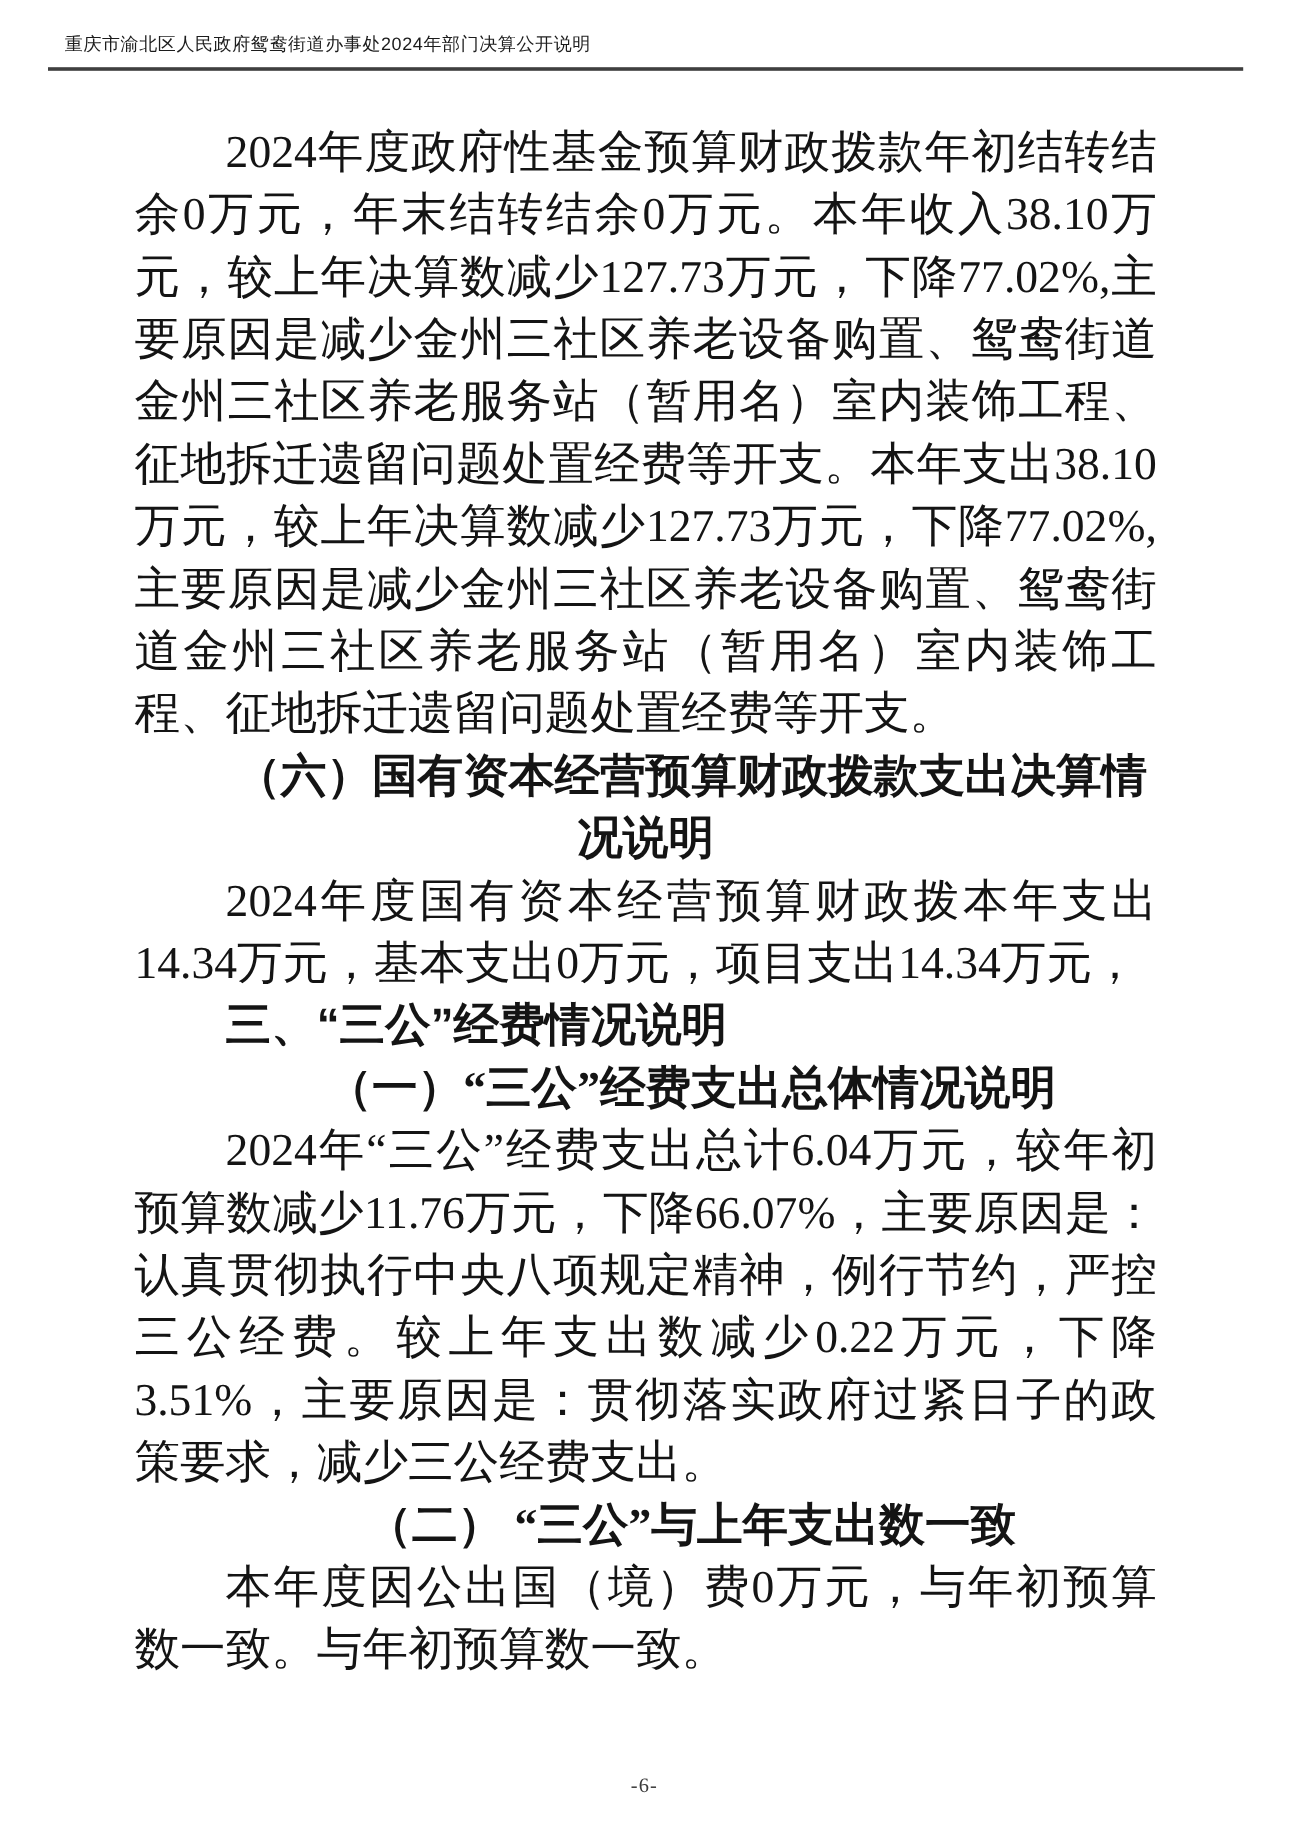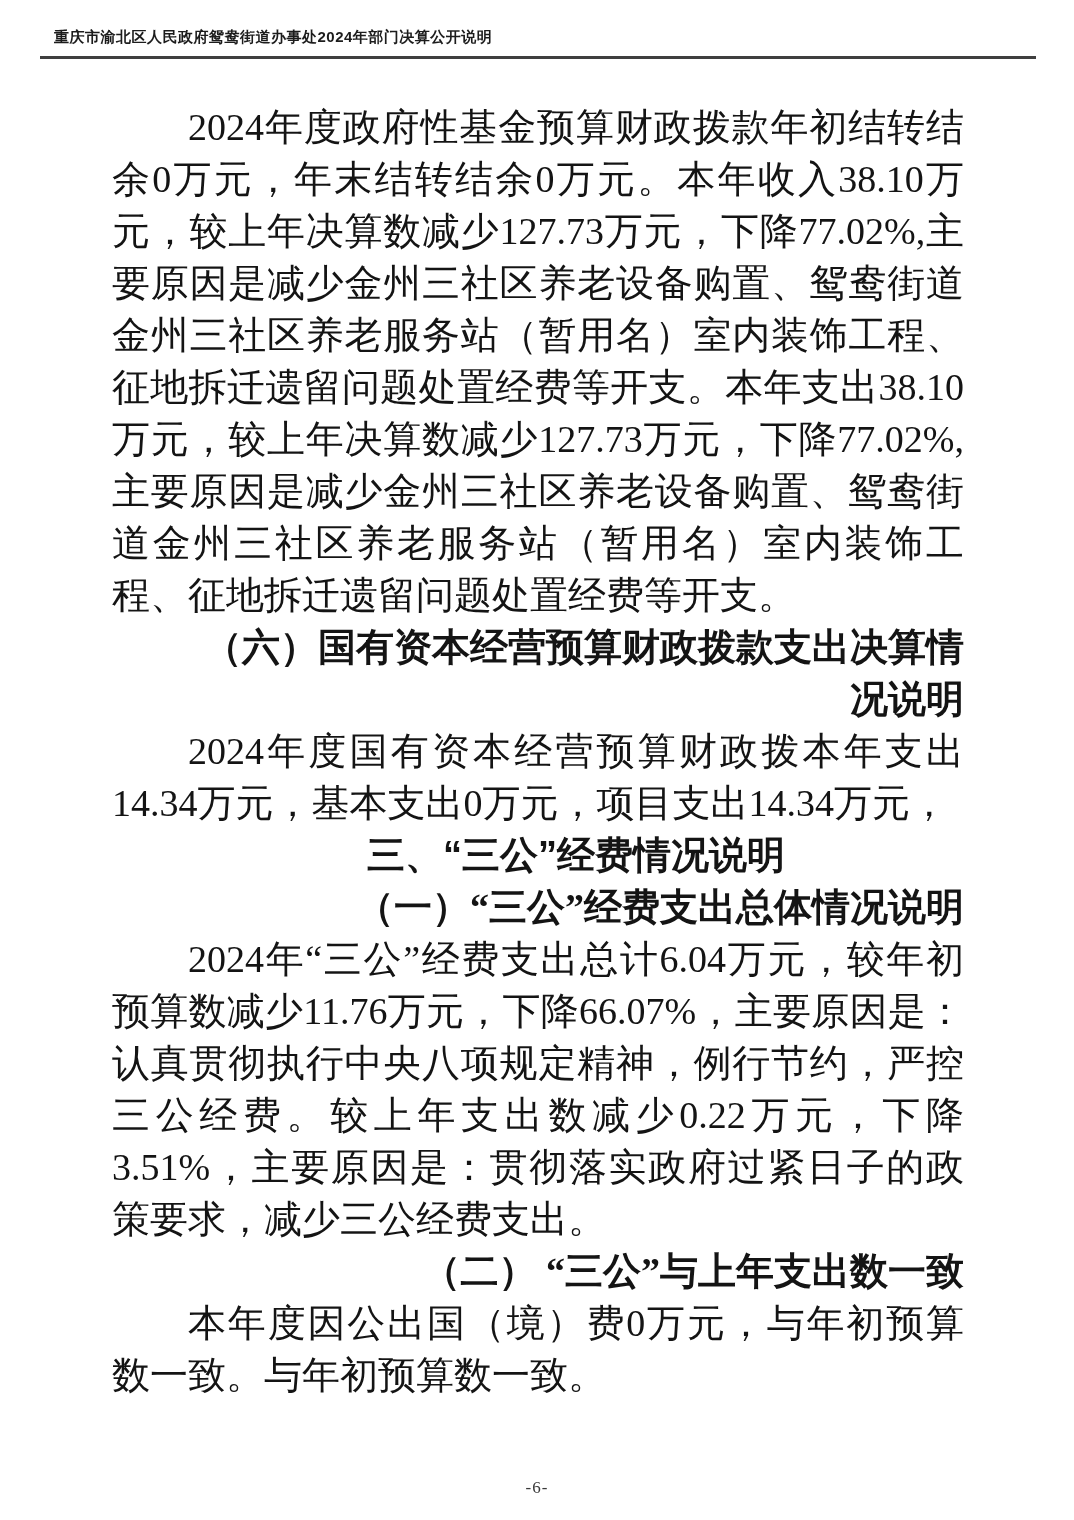--- a/index.html
+++ b/index.html
@@ -21,21 +21,21 @@
   .page-header {
     position: absolute;
     top: 28px;
     left: 40px;
     right: 38px;
     border-bottom: 3px solid #3f3f3f;
     padding-bottom: 9px;
   }
   .page-header .header-text {
     font-family: "Liberation Sans", "DejaVu Sans", sans-serif;
-    font-weight: bold;
+    font-weight: normal;
     font-size: 15px;
     letter-spacing: 0.5px;
     color: #1c1c1c;
     padding-left: 14px;
   }
   
   .doc-body {
     position: absolute;
     top: 101px;
     left: 112px;
@@ -47,25 +47,25 @@
   .doc-body p,
   .doc-body .heading-hei,
   .doc-body .heading-kaiti {
     margin: 0;
     padding: 0;
     text-indent: 2em;
   }
   .doc-body .heading-hei {
     font-family: "Liberation Sans", "DejaVu Sans", sans-serif;
     font-weight: bold;
-    text-align: center;
+    text-align: left;
   }
   .doc-body .heading-kaiti {
     font-weight: 600;
-    text-align: right;
+    text-align: center;
   }
   
   .page-footer {
     position: absolute;
     bottom: 22px;
     left: 0;
     width: 100%;
     text-align: center;
   }
   .page-footer .page-number {

